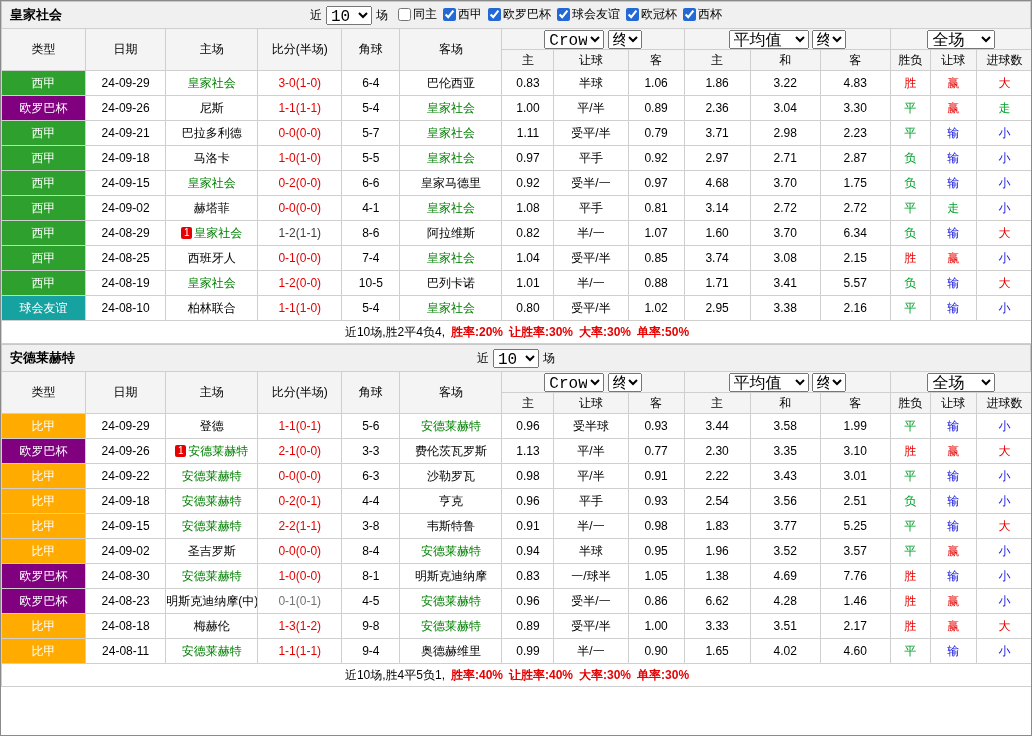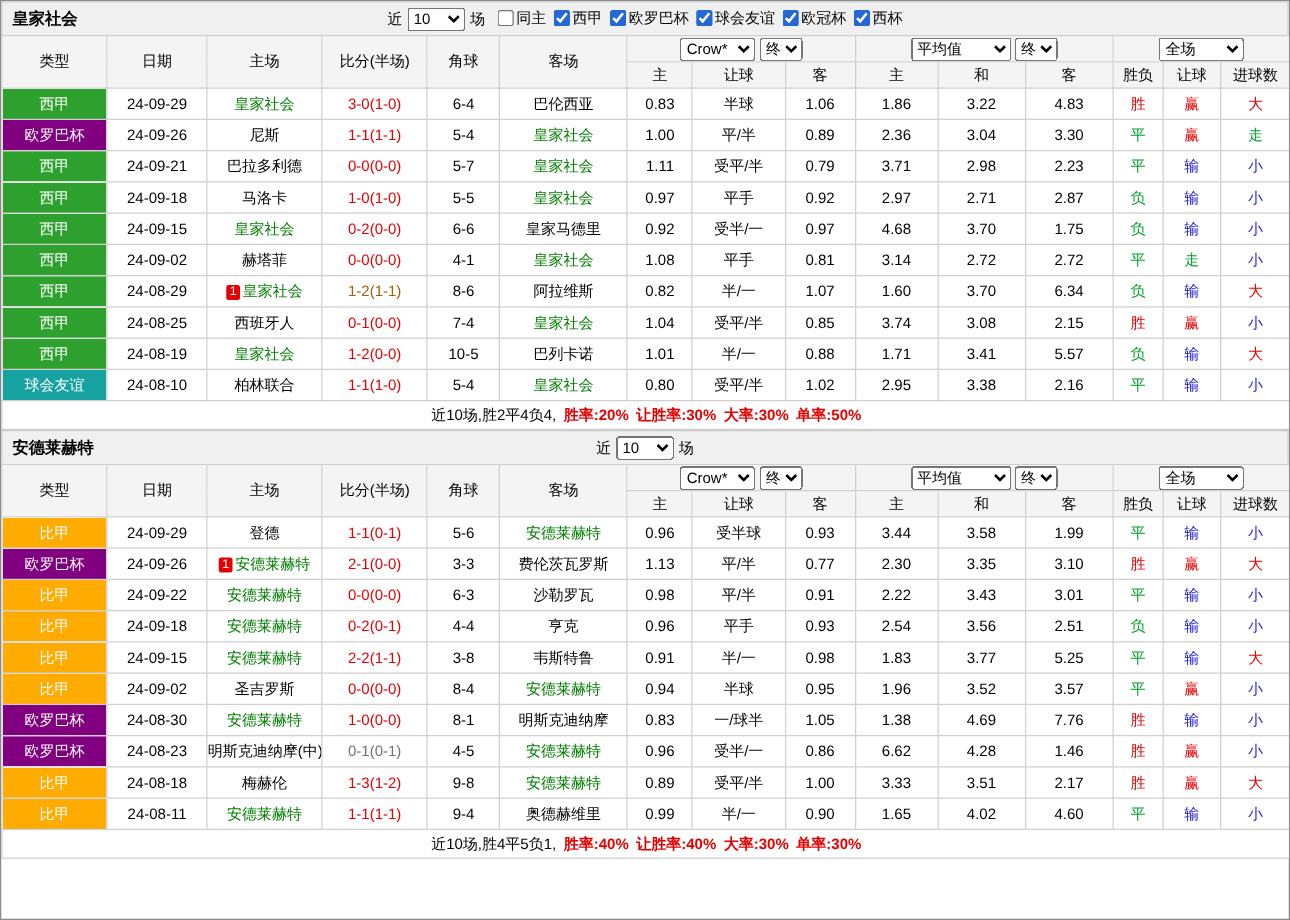--- a/index.html
+++ b/index.html
@@ -16,21 +16,21 @@
   .sq { width: 22px; height: 22px; border: none; border-radius: 3px; color: #fff; font-size: 11px; line-height: 22px; text-align: center; cursor: pointer; padding: 0; }
   .sq.updown { background: #7f7fe0; }
   .sq.close { background: #2fa3ae; }
 
   
   .section-head { height: 27px; background: #f0f0f0; border: 1px solid #c8c8c8; border-bottom: none; position: relative; display: flex; align-items: center; justify-content: center; }
   .team-title { position: absolute; left: 8px; font-weight: bold; font-size: 13px; }
   .filters { display: inline-flex; align-items: center; gap: 4px; }
   .cb { display: inline-flex; align-items: center; gap: 2px; margin-left: 6px; cursor: pointer; }
   .cb input { width: 13px; height: 13px; accent-color: #2468d6; }
-  .sel { height: 19px; font-size: 12px; font-family: Liberation Sans, sans-serif; }
+  .sel { height: 19px; font-size: 16px; font-family: Liberation Mono, monospace; }
   .sel.count { width: 46px; }
   .sel.w-crow { width: 60px; }
   .sel.w-final { width: 34px; }
   .sel.w-avg { width: 80px; }
   .sel.w-full { width: 68px; }
 
   
   table.grid { width: 1032px; border-collapse: collapse; table-layout: fixed; }
   .grid th, .grid td { border: 1px solid #cfcfcf; text-align: center; padding: 0; white-space: nowrap; overflow: hidden; font-weight: normal; }
   .grid thead th { background: #f4f4f4; height: 21px; font-size: 12px; }
@@ -209,21 +209,21 @@
             <td>2.72</td>
             <td>2.72</td>
             <td style="color: rgb(0, 160, 42);">平</td>
             <td style="color: rgb(0, 160, 42);">走</td>
             <td style="color: rgb(21, 21, 224);">小</td>
           </tr>
           <tr>
             <td class="type-cell" style="background: rgb(45, 160, 45);">西甲</td>
             <td>24-08-29</td>
             <td><span class="mark">1</span><span style="color: rgb(0, 128, 0);">皇家社会</span></td>
-            <td class="score" style="color: #a16207;">1-2(1-1)</td>
+            <td class="score" style="color: #404040;">1-2(1-1)</td>
             <td>8-6</td>
             <td><span>阿拉维斯</span></td>
             <td>0.82</td>
             <td>半/一</td>
             <td>1.07</td>
             <td>1.60</td>
             <td>3.70</td>
             <td>6.34</td>
             <td style="color: rgb(0, 160, 42);">负</td>
             <td style="color: rgb(21, 21, 224);">输</td>

